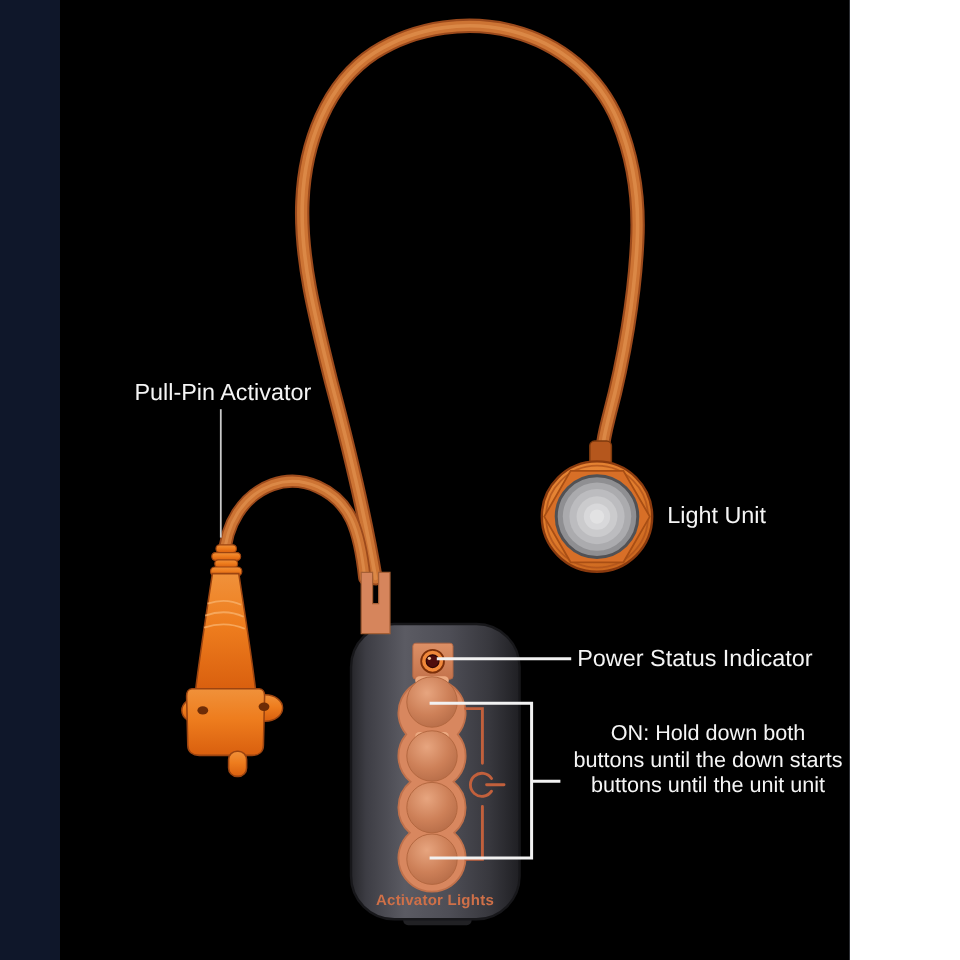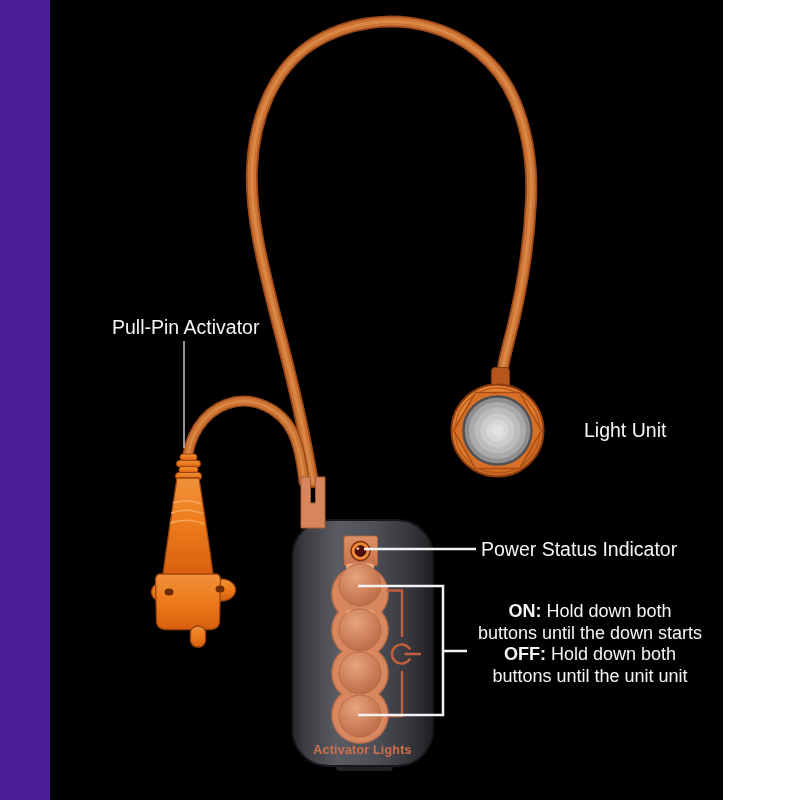--- a/index.html
+++ b/index.html
@@ -1,25 +1,25 @@
 <!DOCTYPE html>
 <html><head>
 <meta charset="utf-8">
 <style>
   html,body{margin:0;padding:0;background:#ffffff;}
-  #stage{position:relative;width:708px;height:800px;background:#4c1d95;overflow:hidden;
-         font-family:"Liberation Sans", sans-serif;padding-left:15px;}
+  #stage{position:relative;width:708px;height:800px;background:#0f172a;overflow:hidden;
+         font-family:"Liberation Sans", sans-serif;}
   #art{position:absolute;left:0;top:0;}
   .lbl{position:absolute;color:#f5f5f5;font-size:19.5px;white-space:nowrap;}
   #pullpin-label{left:112px;top:316px;}
-  #lightunit-label{left:556px;top:419px;margin-left:28px;}
+  #lightunit-label{left:556px;top:419px;}
   #power-label{left:481px;top:538px;text-align:right;}
   #instructions{position:absolute;left:448px;top:601px;width:284px;text-align:center;
                 color:#f5f5f5;font-size:18px;line-height:21.5px;}
-  #instructions .b{font-weight:bold;margin-top:31px;}
+  #instructions .b{font-weight:normal;margin-top:31px;}
   #brand-label{position:absolute;left:292px;top:743px;width:141px;text-align:center;
                color:#cf7048;font-size:12.5px;font-weight:bold;letter-spacing:.2px;}
 </style>
 </head>
 <body>
 
 <div id="stage">
 
 <svg id="art" width="800" height="800" viewBox="0 0 800 800">
   <defs>
@@ -143,19 +143,18 @@
   </g>
 </svg>
 
 <div class="lbl" id="pullpin-label">Pull-Pin Activator</div>
 <div class="lbl" id="lightunit-label">Light Unit</div>
 <div class="lbl" id="power-label">Power Status Indicator</div>
 
 <div id="instructions">
   <div><span class="b">ON:</span><span> Hold down both</span></div>
   <div><span class="b"></span><span>buttons until the down starts</span></div>
-  <div><span class="b">OFF:</span><span> Hold down both</span></div>
   <div><span class="b"></span><span>buttons until the unit unit</span></div>
 </div>
 
 <div id="brand-label">Activator Lights</div>
 
 </div>
 
 </body></html>

